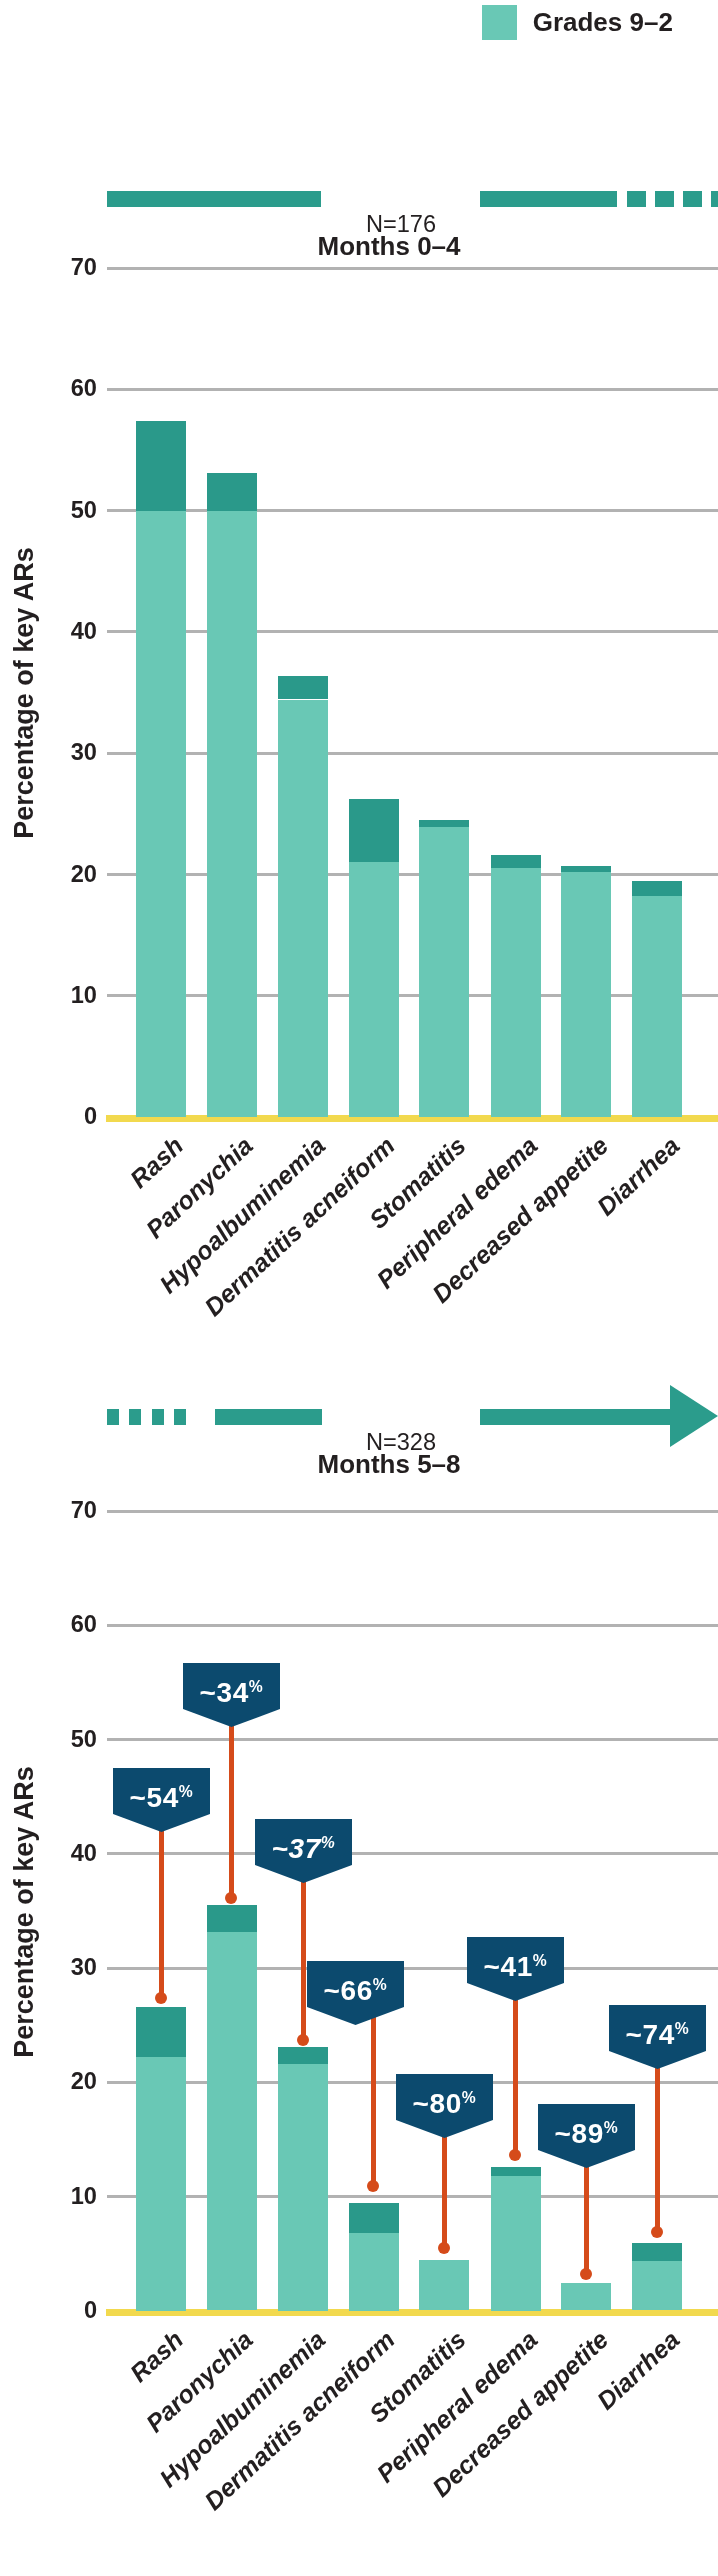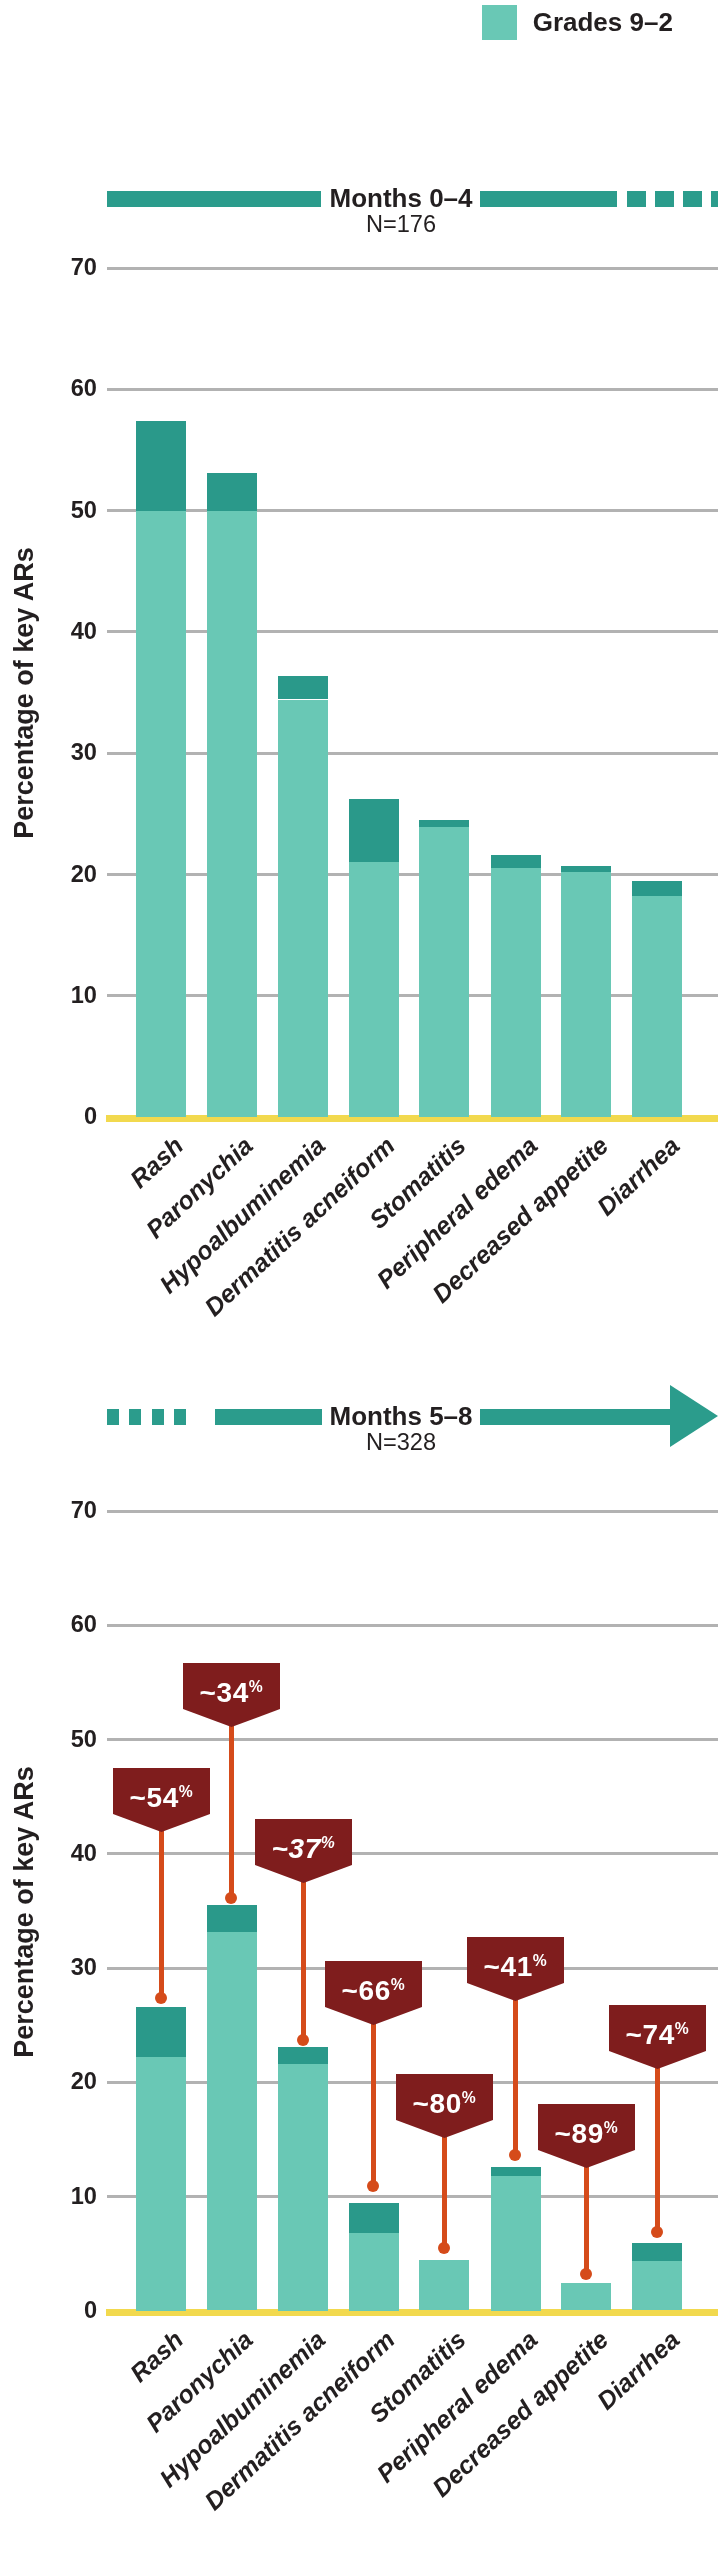--- a/index.html
+++ b/index.html
@@ -7,37 +7,37 @@
           font-family:"Liberation Sans",sans-serif;color:#231F20;}
   
   .legend{position:absolute;left:482px;top:4.5px;}
   .legend-row{position:relative;height:35px;margin-bottom:13.5px;display:flex;align-items:center;}
   .swatch{width:35px;height:35px;display:inline-block;flex:0 0 35px;}
   .legend-label{margin-left:15.7px;font-size:26px;font-weight:600;white-space:nowrap;}
   
   .tl-seg{position:absolute;height:15.7px;background:#2B9C8C;}
   .tl-arrowhead{position:absolute;width:0;height:0;border-top:31px solid transparent;
                 border-bottom:31px solid transparent;border-left:48px solid #2B9C8C;}
-  .period-label{position:absolute;left:322px;width:158px;text-align:center;
-                font-size:26px;font-weight:800;white-space:nowrap;}
+  .period-label{position:absolute;left:310px;width:158px;text-align:center;
+                font-size:26px;font-weight:800;white-space:nowrap;margin-top:48px;}
   .n-label{position:absolute;left:322px;width:158px;text-align:center;
            font-size:23.6px;font-weight:400;}
   
   .ytitle{position:absolute;font-size:27px;font-weight:700;white-space:nowrap;
           transform:translate(-50%,-50%) rotate(-90deg);}
   .gridline{position:absolute;background:#B2B2B2;height:2.8px;}
   .ytick{position:absolute;width:62px;text-align:right;font-size:23.6px;font-weight:700;line-height:29px;}
   .baseline{position:absolute;background:#F2D94E;height:6.7px;}
   .bar-seg{position:absolute;}
   .xlabel{position:absolute;font-size:25px;font-weight:600;font-style:italic;white-space:nowrap;
           transform-origin:100% 0;transform:rotate(-43deg);}
   
   .ptr-line{position:absolute;width:4.5px;background:#D54B1A;}
   .ptr-dot{position:absolute;width:12.3px;height:12.3px;border-radius:50%;background:#D54B1A;}
-  .badge{position:absolute;width:97px;height:64px;background:#7f1d1d;
+  .badge{position:absolute;width:97px;height:64px;background:#0c4a6e;
          clip-path:polygon(0 0,100% 0,100% 72%,50% 100%,0 72%);
          color:#fff;text-align:center;}
   .badge-text{display:block;line-height:47px;font-size:28px;font-weight:800;letter-spacing:0.6px;}
   .badge-text sup{font-size:15.7px;font-weight:800;vertical-align:10px;}
 </style>
 </head>
 <body>
 
 <div class="canvas">
 
@@ -165,21 +165,21 @@
       <div class="badge" style="position: absolute; left: 183px; top: 1663px; z-index: 6;">
         <span class="badge-text">~34<sup>%</sup></span>
       </div>
       <div class="ptr-line" style="position: absolute; left: 301px; top: 1875px; height: 164px; z-index: 4;"></div>
       <div class="ptr-dot" style="position: absolute; left: 297px; top: 2034px; z-index: 5;"></div>
       <div class="badge" style="position: absolute; left: 255px; top: 1819px; z-index: 6; font-style: italic;">
         <span class="badge-text">~37<sup>%</sup></span>
       </div>
       <div class="ptr-line" style="position: absolute; left: 371px; top: 2017px; height: 169px; z-index: 4;"></div>
       <div class="ptr-dot" style="position: absolute; left: 367px; top: 2180px; z-index: 5;"></div>
-      <div class="badge" style="position: absolute; left: 325px; top: 1961px; z-index: 6;">
+      <div class="badge" style="position: absolute; left: 307px; top: 1961px; z-index: 6;">
         <span class="badge-text">~66<sup>%</sup></span>
       </div>
       <div class="ptr-line" style="position: absolute; left: 442px; top: 2130px; height: 118px; z-index: 4;"></div>
       <div class="ptr-dot" style="position: absolute; left: 438px; top: 2242px; z-index: 5;"></div>
       <div class="badge" style="position: absolute; left: 396px; top: 2074px; z-index: 6;">
         <span class="badge-text">~80<sup>%</sup></span>
       </div>
       <div class="ptr-line" style="position: absolute; left: 513px; top: 1993px; height: 162px; z-index: 4;"></div>
       <div class="ptr-dot" style="position: absolute; left: 509px; top: 2149px; z-index: 5;"></div>
       <div class="badge" style="position: absolute; left: 467px; top: 1937px; z-index: 6;">

